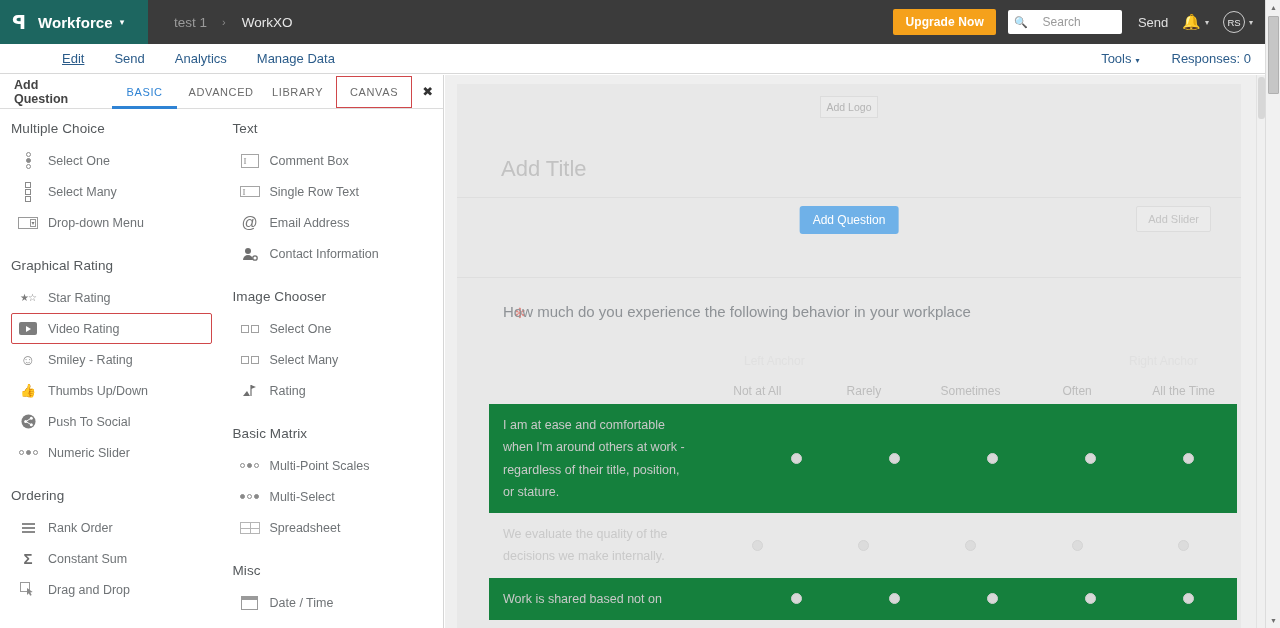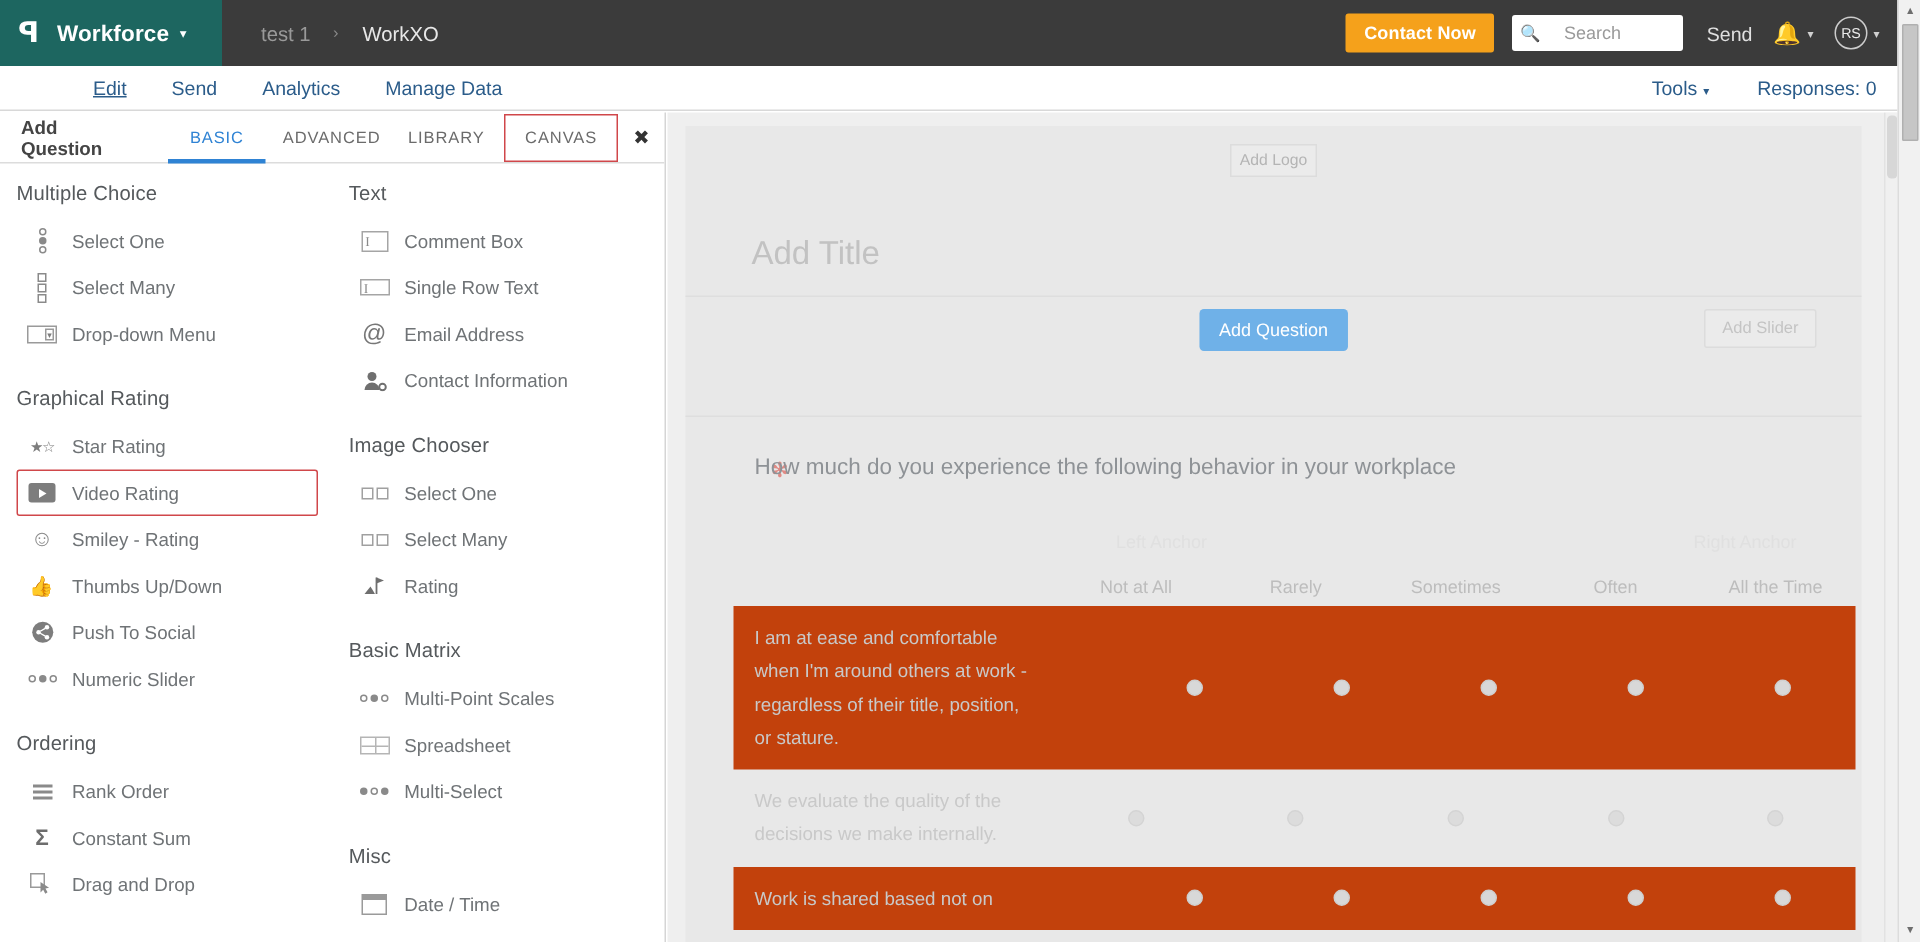--- a/index.html
+++ b/index.html
@@ -236,21 +236,21 @@
   .mx-head {
     display: flex; align-items: center; height: 26px;
     padding-left: 215px;
   }
   .mx-head .mx-col {
     flex: 1; text-align: center; font-size: 12px; color: #bdbdbd;
   }
   .mx-row {
     display: flex; align-items: center; min-height: 40px;
   }
-  .mx-row.band { background: #c2410c; gap: 44px; }
+  .mx-row.band { background: #15803d; gap: 44px; }
   .mx-rowlabel {
     width: 215px; padding: 10px 14px 10px 14px;
     font-size: 12.5px; color: #c9c9c9; line-height: 1.78;
   }
   .mx-cells { flex: 1; display: flex; align-items: center; }
   .mx-cell { flex: 1; display: flex; justify-content: center; }
   .radio {
     width: 11px; height: 11px; border-radius: 50%;
     border: 1px solid #d4d4d4; background: #dcdcdc; cursor: pointer;
   }
@@ -293,21 +293,21 @@
     <span class="brand-caret">▾</span>
   </div>
 
   <div class="breadcrumb">
     <span class="bc-item">test 1</span>
     <span class="bc-sep">›</span>
     <span class="bc-item current">WorkXO</span>
   </div>
 
   <div class="topbar-right">
-    <button class="upgrade-btn">Contact Now</button>
+    <button class="upgrade-btn">Upgrade Now</button>
 
     <div class="search-wrap">
       <span class="search-ico">🔍</span>
       <input class="search-input" type="text" placeholder="Search" style="">
     </div>
 
     <span class="help-link">Send</span>
 
     <span class="bell-wrap">
       <span class="bell">🔔</span>
@@ -537,34 +537,34 @@
               <i></i>
               <i class="fill"></i>
               <i></i>
             </span>
         </span>
         <span class="qlabel">Multi-Point Scales</span>
       </div>
 
       <div class="qitem">
         <span class="qicon">
-            <span class="ic-sheet"></span>
-          </span>
-        <span class="qlabel">Spreadsheet</span>
-      </div>
-
-      <div class="qitem">
-        <span class="qicon">
           <span class="ic-hdots">
               <i class="fill"></i>
               <i></i>
               <i class="fill"></i>
             </span>
         </span>
         <span class="qlabel">Multi-Select</span>
+      </div>
+
+      <div class="qitem">
+        <span class="qicon">
+            <span class="ic-sheet"></span>
+          </span>
+        <span class="qlabel">Spreadsheet</span>
       </div>
 
       <div class="grp-title" style="margin-top:20px;">Misc</div>
 
       <div class="qitem">
         <span class="qicon">
             <span class="ic-cal"></span>
           </span>
         <span class="qlabel">Date / Time</span>
       </div>

